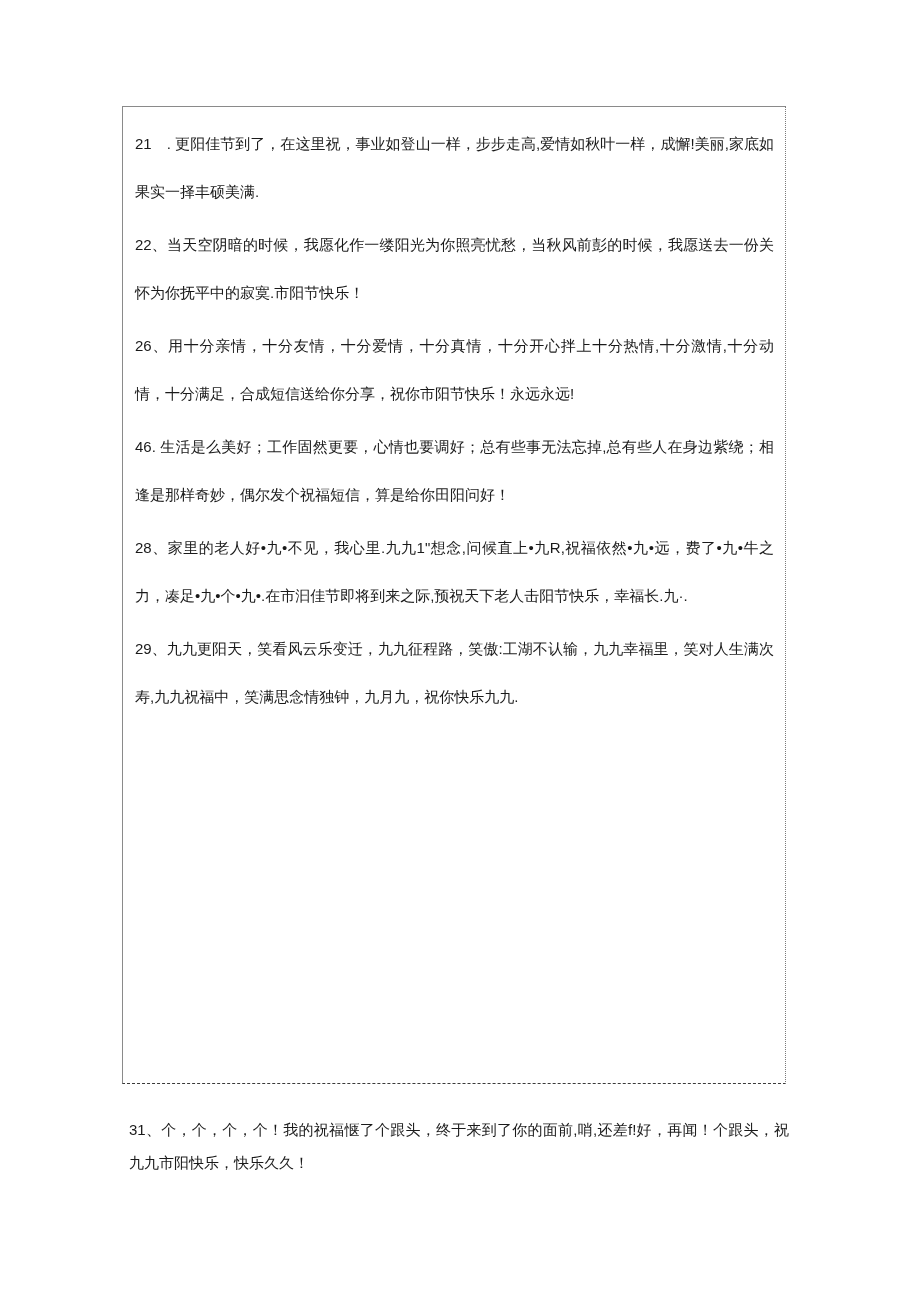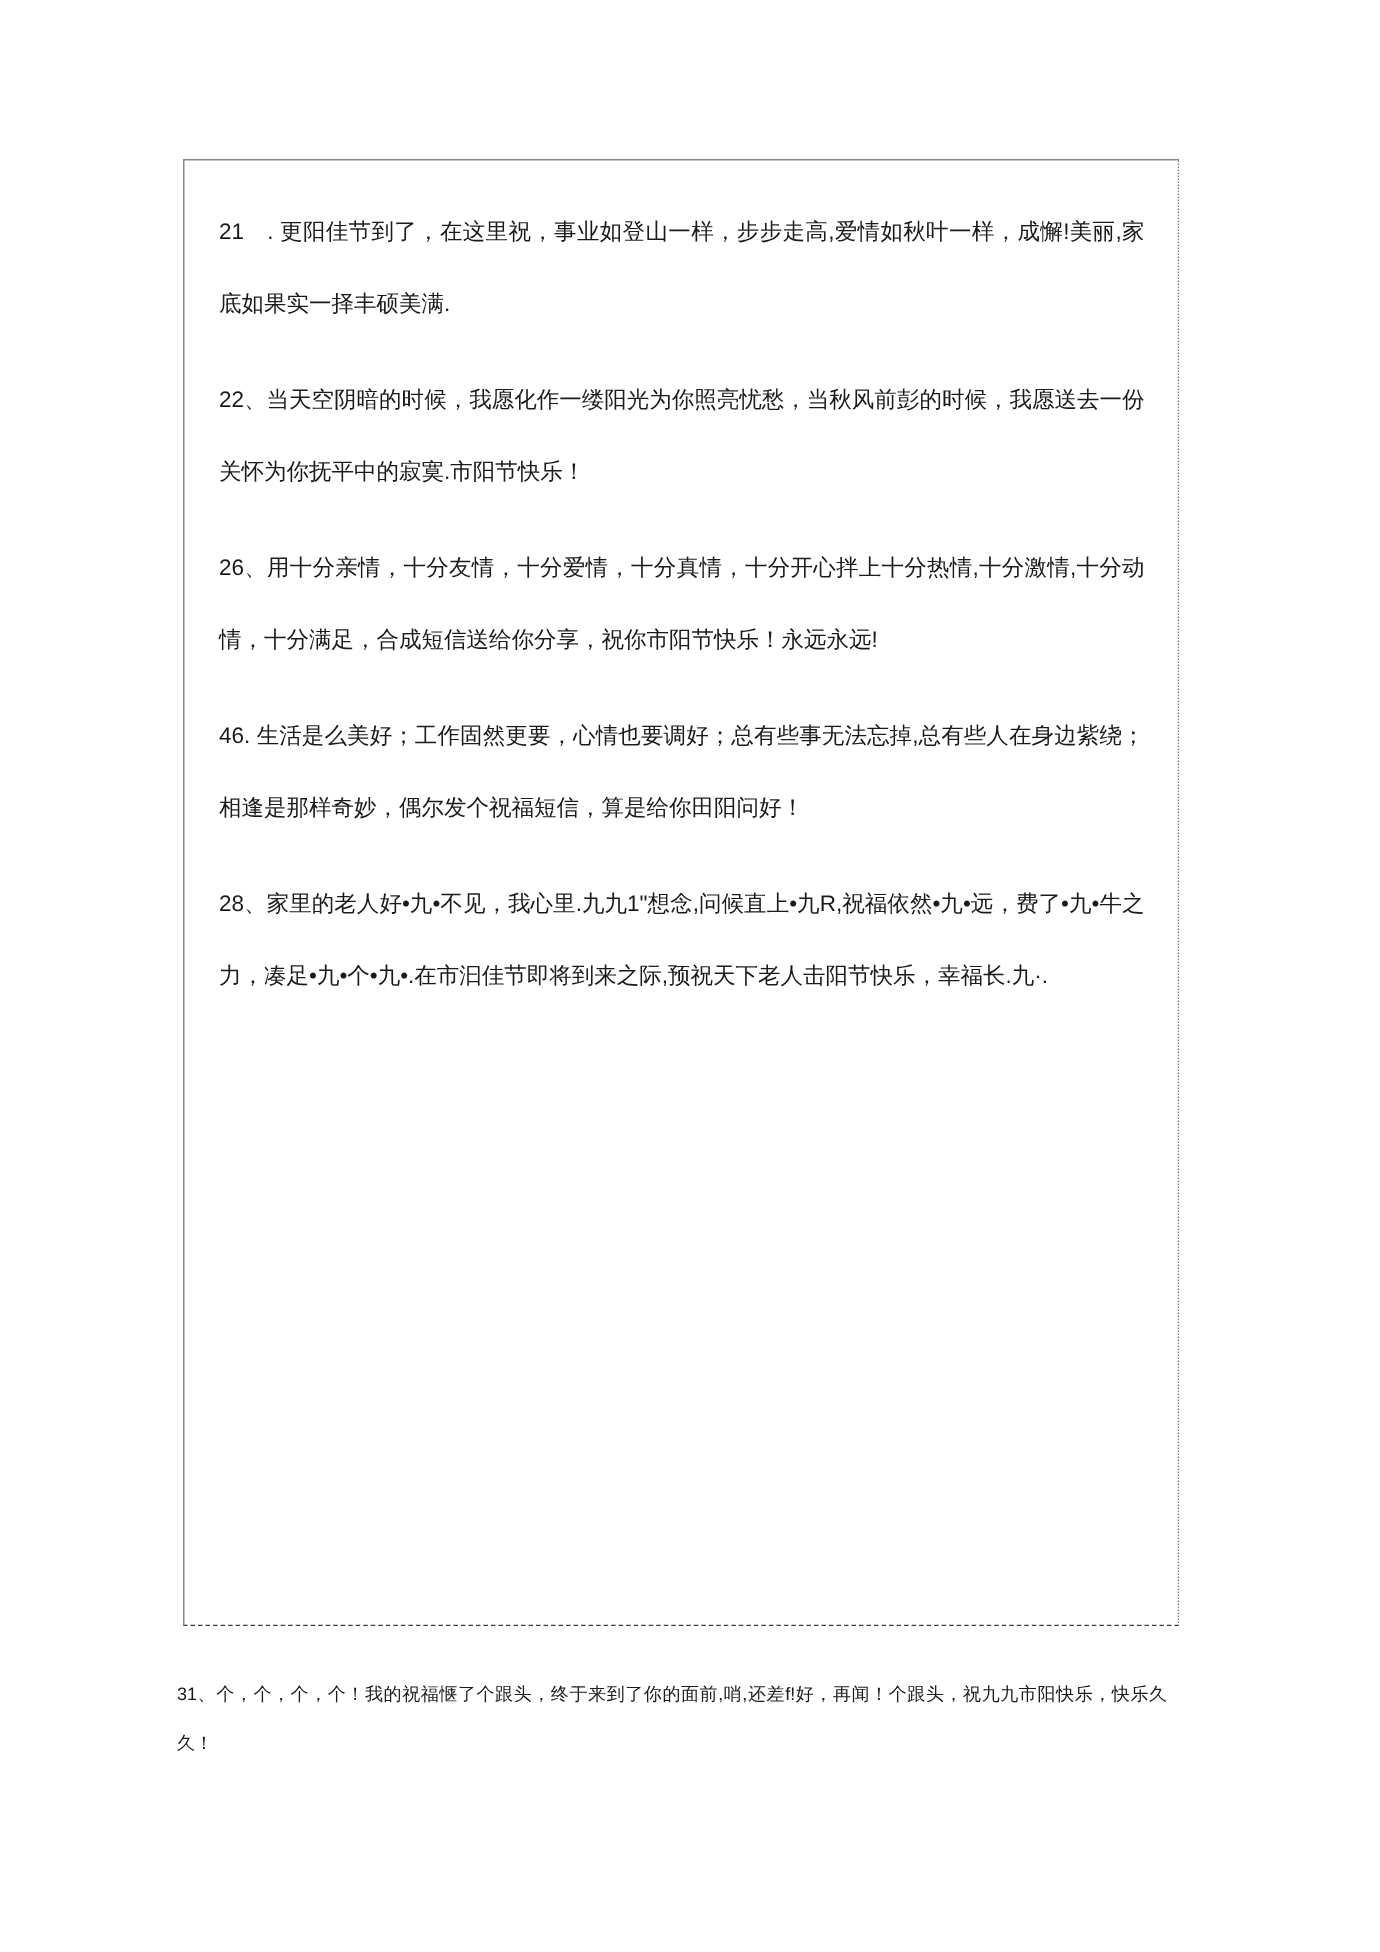--- a/index.html
+++ b/index.html
@@ -28,47 +28,48 @@
     width: 664px;
     min-height: 978px;
     border-top: 1px solid #8a8a8a;
     border-left: 1px solid #8a8a8a;
     border-right: 1px dotted #7a7a7a;
     border-bottom: 1px dashed #3a3a3a;
     padding: 8px 6px 6px 7px;
     background: #ffffff;
   }
   .greeting-item {
-    margin: 16px;
+    margin: 5px;
     font-size: 15px;
     line-height: 48px;
     text-align: justify;
     color: #1a1a1a;
   }
   .trailing-item {
     box-sizing: border-box;
     position: absolute;
-    left: 118px;
+    left: 129px;
     top: 1113px;
     width: 660px;
     margin: 0;
-    font-size: 12px;
+    font-size: 15px;
     line-height: 33px;
     text-align: justify;
     color: #1a1a1a;
   }
 </style>
 </head>
 <body>
 
 <div class="page">
 
   <div class="greeting-box">
     <p class="greeting-item">21　. 更阳佳节到了，在这里祝，事业如登山一样，步步走高,爱情如秋叶一样，成懈!美丽,家底如果实一择丰硕美满.</p>
     <p class="greeting-item">22、当天空阴暗的时候，我愿化作一缕阳光为你照亮忧愁，当秋风前彭的时候，我愿送去一份关怀为你抚平中的寂寞.市阳节快乐！</p>
     <p class="greeting-item">26、用十分亲情，十分友情，十分爱情，十分真情，十分开心拌上十分热情,十分激情,十分动情，十分满足，合成短信送给你分享，祝你市阳节快乐！永远永远!</p>
     <p class="greeting-item">46. 生活是么美好；工作固然更要，心情也要调好；总有些事无法忘掉,总有些人在身边紫绕；相逢是那样奇妙，偶尔发个祝福短信，算是给你田阳问好！</p>
     <p class="greeting-item">28、家里的老人好•九•不见，我心里.九九1"想念,问候直上•九R,祝福依然•九•远，费了•九•牛之力，凑足•九•个•九•.在市汩佳节即将到来之际,预祝天下老人击阳节快乐，幸福长.九·.</p>
+    <p class="greeting-item">29、九九更阳天，笑看风云乐变迁，九九征程路，笑傲:工湖不认输，九九幸福里，笑对人生满次寿,九九祝福中，笑满思念情独钟，九月九，祝你快乐九九.</p>
   </div>
 
   <p class="trailing-item">31、个，个，个，个！我的祝福惬了个跟头，终于来到了你的面前,哨,还差f!好，再闻！个跟头，祝九九市阳快乐，快乐久久！</p>
 
 </div>
 
 </body></html>

